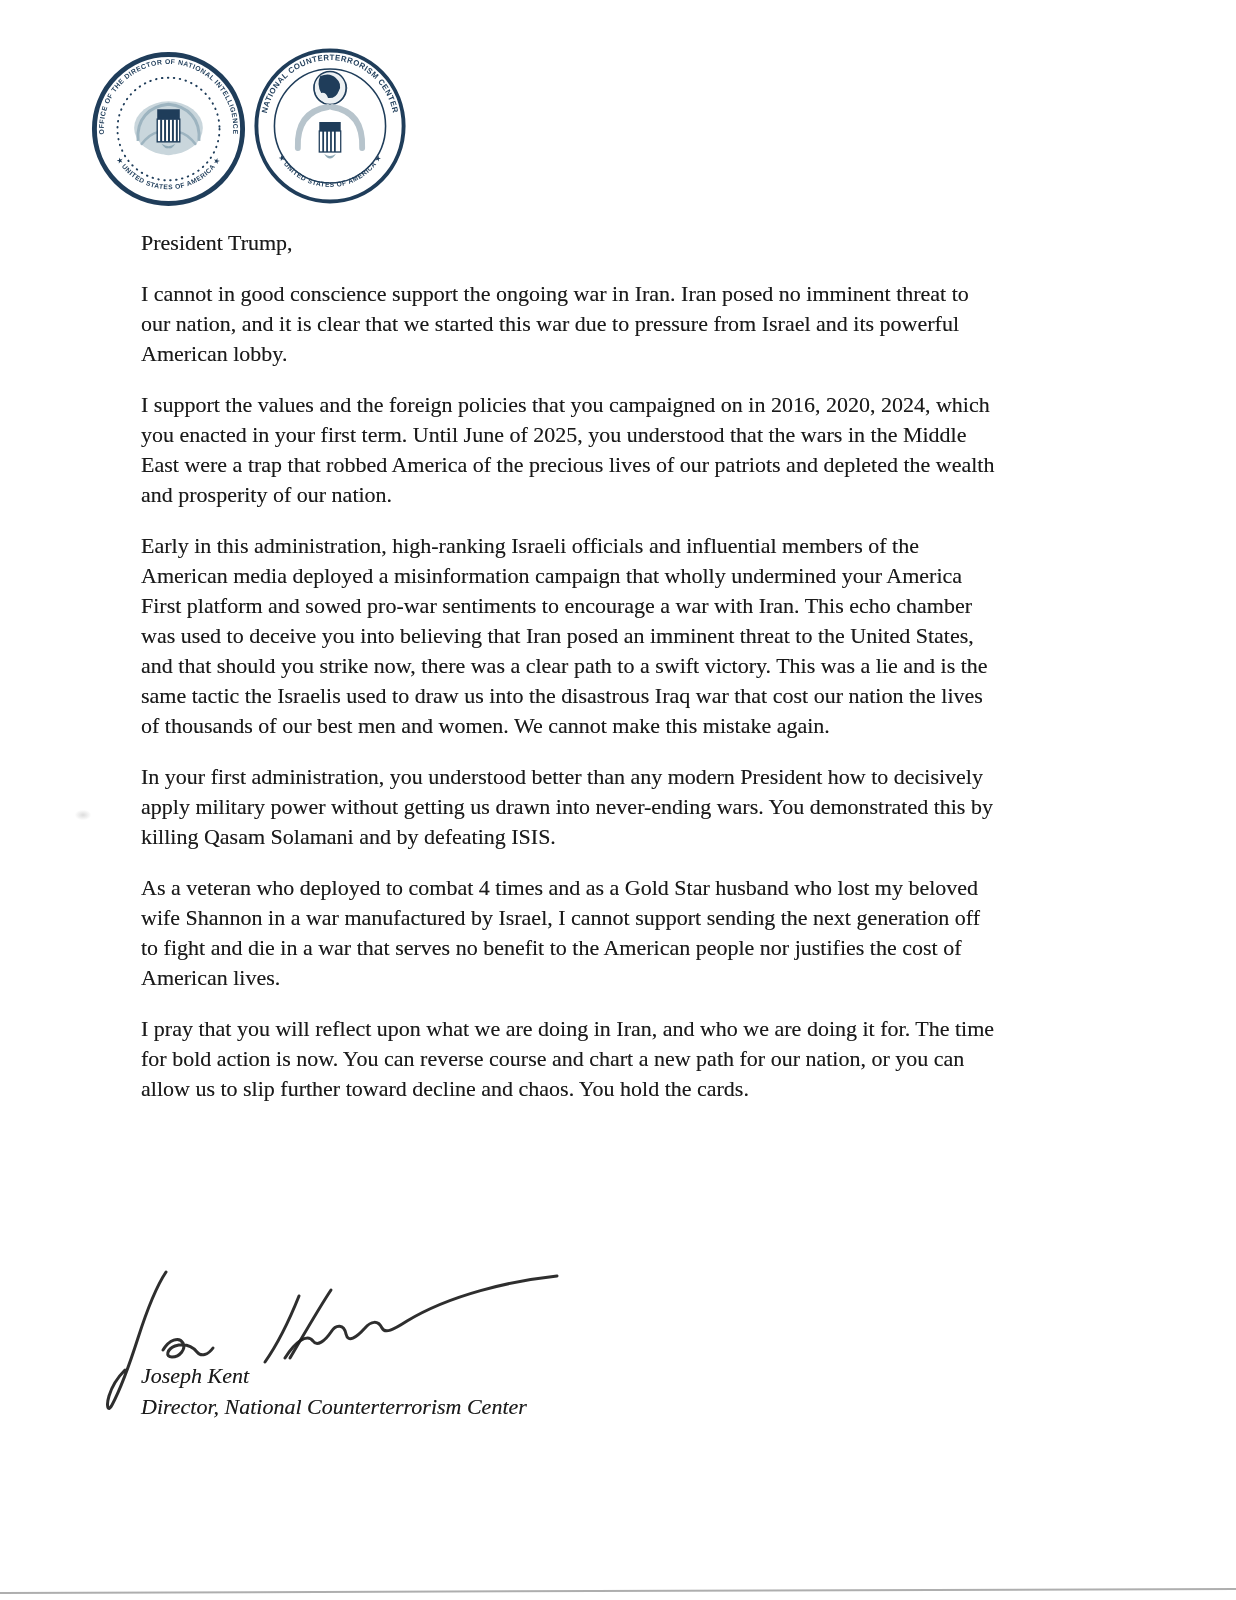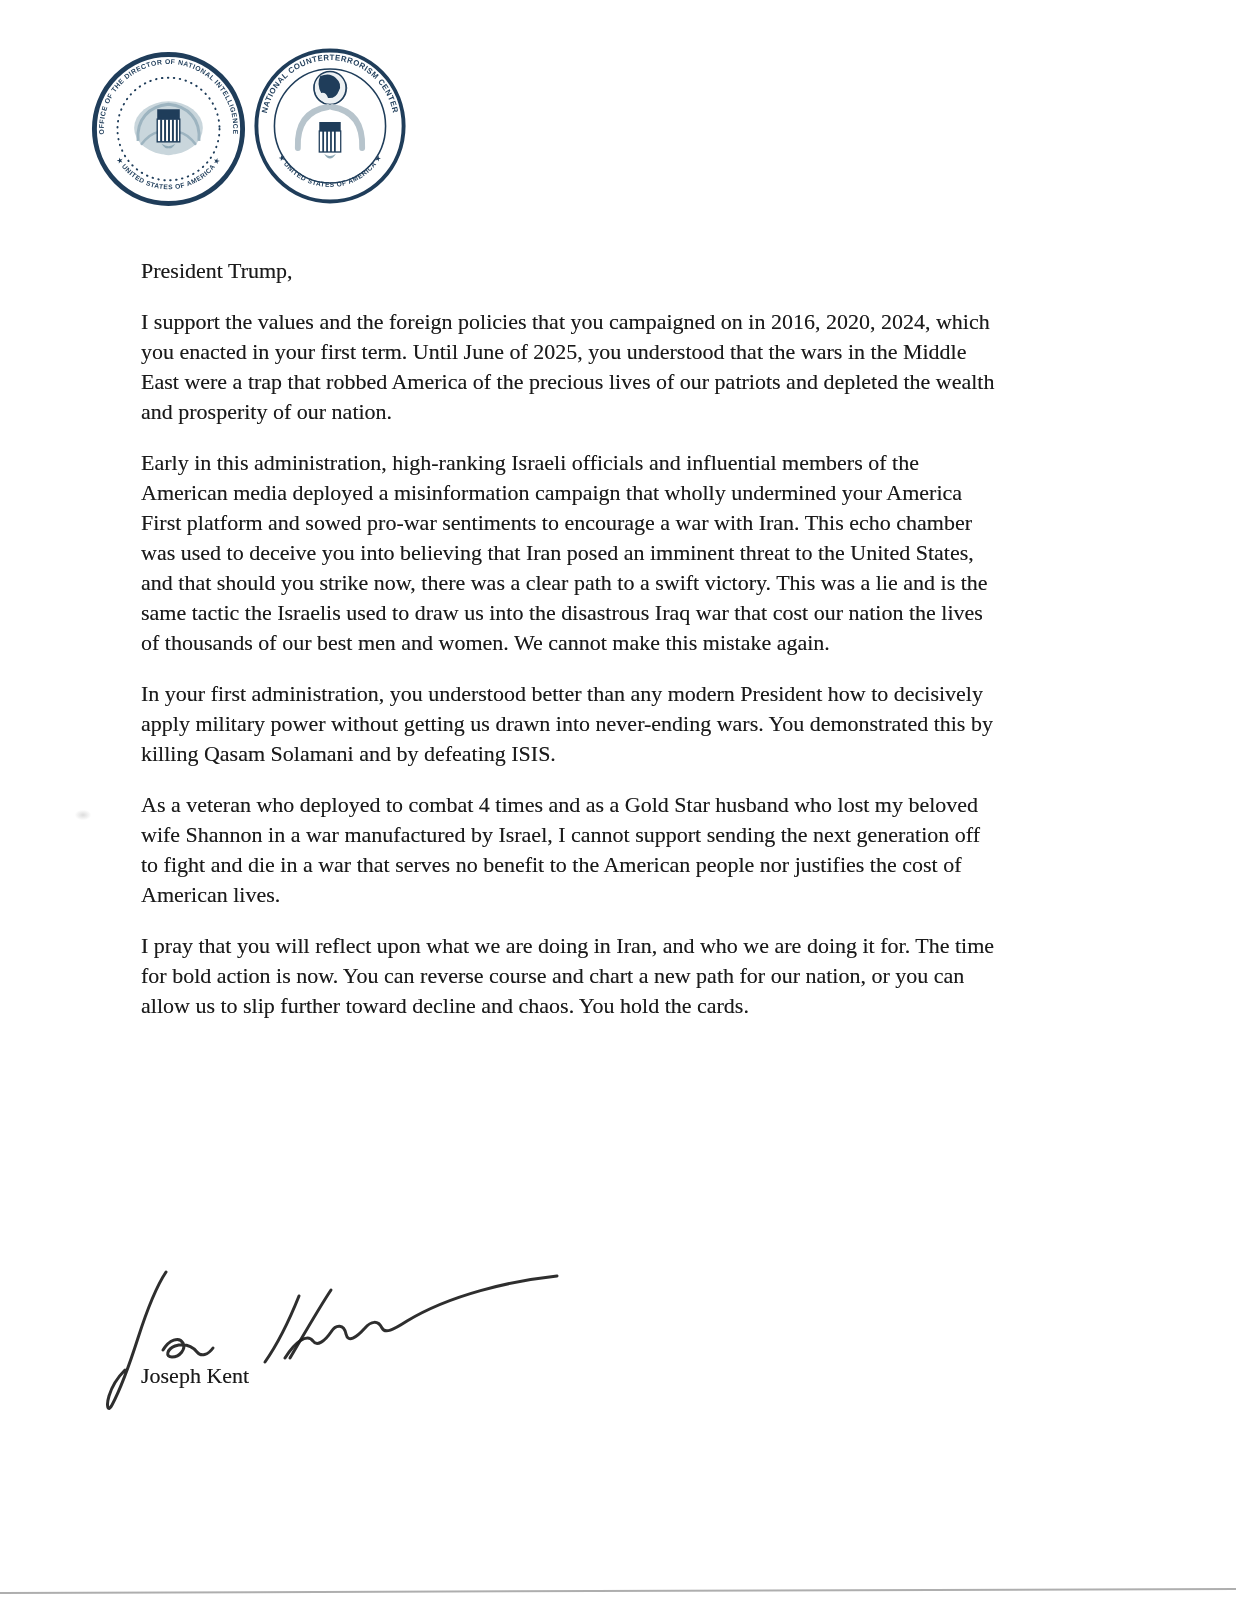--- a/index.html
+++ b/index.html
@@ -24,34 +24,34 @@
   .agency-underline {
     position:absolute; left:-18px; top:38px; width:546px; height:2px;
     background:#9a9a9a; opacity:0.75;
   }
   .agency-line2 {
     position:absolute; left:0; top:47px;
     font-family:"Liberation Sans", sans-serif; font-size:30px; color:#3a3a3a;
     transform:scaleX(0.98); transform-origin:left top; white-space:nowrap;
   }
   
-  .letter-body { position:absolute; left:141px; top:256px; width:1040px; }
+  .letter-body { position:absolute; left:141px; top:228px; width:1040px; }
   .para {
     margin:0 0 21px 0;
     font-size:22px; line-height:30px; color:#1a1a1a;
     white-space:pre;
     text-shadow:0 0 0.6px rgba(20,20,20,0.45);
   }
   
   .signature { position:absolute; left:95px; top:1250px; width:475px; height:165px; }
   .signature path { fill:none; stroke:#1c1c1c; stroke-width:3;
                     stroke-linecap:round; stroke-linejoin:round; opacity:0.92; }
   .signoff { position:absolute; left:141px; top:1360px;
              font-size:22px; line-height:31px; color:#1a1a1a;
-             text-shadow:0 0 0.6px rgba(20,20,20,0.45); }
+             text-shadow:0 0 0.6px rgba(20,20,20,0.45);font-style:italic; }
   
   .scan-smudge { position:absolute; left:72px; top:808px; width:22px; height:14px;
                  background:radial-gradient(closest-side,#dcdcdc,rgba(255,255,255,0) 75%); }
   .scan-edge { position:absolute; left:0; top:1590px; width:1236px; height:2px;
                background:#aeaeae; transform:rotate(-0.18deg); }
 </style>
 </head>
 <body>
 
 <div class="page">
@@ -99,20 +99,23 @@
       <textPath href="#nctcTopArc" startOffset="50%">NATIONAL COUNTERTERRORISM CENTER</textPath>
     </text>
     <text class="seal-text" font-size="6.8">
       <textPath href="#nctcBotArc" startOffset="50%">★ UNITED STATES OF AMERICA ★</textPath>
     </text>
   </svg>
 
 
   <main class="letter-body">
     <p class="para">President Trump,</p>
+    <p class="para">I cannot in good conscience support the ongoing war in Iran. Iran posed no imminent threat to
+our nation, and it is clear that we started this war due to pressure from Israel and its powerful
+American lobby.</p>
     <p class="para">I support the values and the foreign policies that you campaigned on in 2016, 2020, 2024, which
 you enacted in your first term. Until June of 2025, you understood that the wars in the Middle
 East were a trap that robbed America of the precious lives of our patriots and depleted the wealth
 and prosperity of our nation.</p>
     <p class="para">Early in this administration, high-ranking Israeli officials and influential members of the
 American media deployed a misinformation campaign that wholly undermined your America
 First platform and sowed pro-war sentiments to encourage a war with Iran. This echo chamber
 was used to deceive you into believing that Iran posed an imminent threat to the United States,
 and that should you strike now, there was a clear path to a swift victory. This was a lie and is the
 same tactic the Israelis used to draw us into the disastrous Iraq war that cost our nation the lives
@@ -132,18 +135,19 @@
   <svg class="signature" viewBox="0 0 475 165">
     <path d="M 71,22 C 63,34 52,60 43,88 C 35,113 25,140 17,155 C 13,163 11,156 14,146 C 17,136 23,127 30,120"></path>
     <path d="M 68,100 C 74,90 84,86 88,93 C 91,99 85,107 77,107 C 70,107 72,99 80,96 C 90,93 97,96 102,102 C 106,107 113,105 118,98"></path>
     <path d="M 204,46 C 196,66 184,92 170,112"></path>
     <path d="M 236,40 C 224,58 208,86 195,108"></path>
     <path d="M 190,108 C 200,92 212,83 218,91 C 222,97 230,91 236,82 C 241,74 249,74 251,84 C 253,93 261,88 270,78 C 276,71 283,70 287,78 C 290,84 298,80 312,71 C 355,45 415,31 462,26"></path>
   </svg>
 
   <div class="signoff">
     <div>Joseph Kent</div>
+    <div>Director, National Counterterrorism Center</div>
   </div>
 
   <div class="scan-smudge"></div>
   <div class="scan-edge"></div>
 
 </div>
 
 </body></html>

